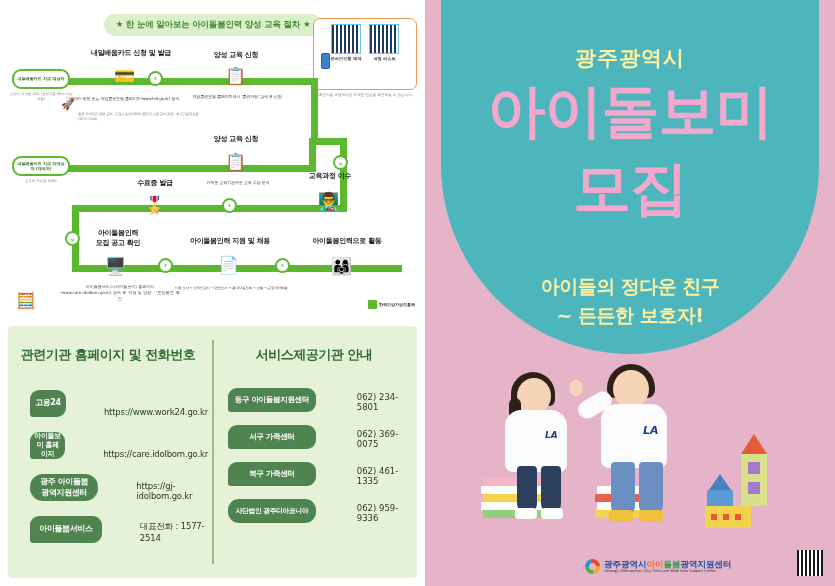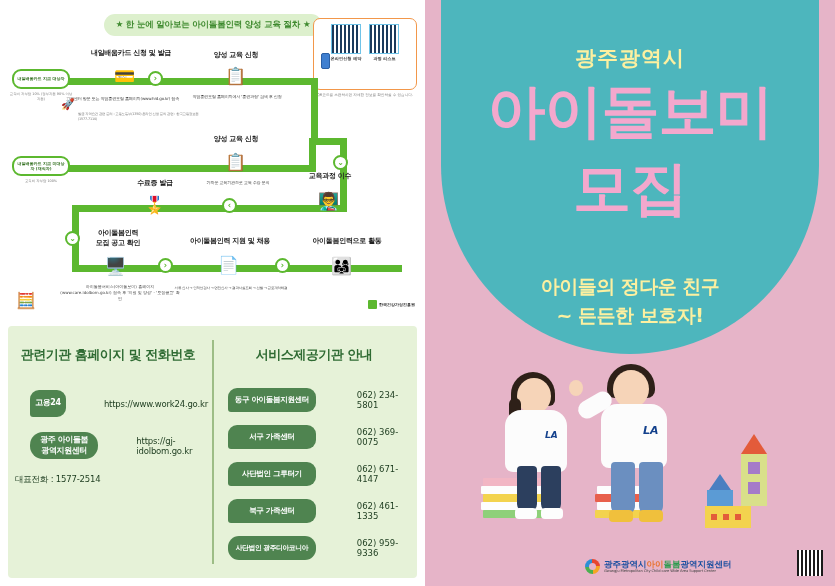--- a/index.html
+++ b/index.html
@@ -94,21 +94,21 @@
     position:absolute; left:204px; top:14px; width:1.5px; height:224px; background:#9dbd86;
   }
   .info-col { position:absolute; top:0; width:200px; height:100%; }
   .col-left { left:0; }
   .col-right { left:206px; }
   .col-head {
     text-align:center; margin-top:20px; font-size:13px; font-weight:bold;
     color:#2f6b33; letter-spacing:-.5px;
   }
   .rows { margin-top:26px; }
-  .row { display:flex; align-items:center; margin-bottom:15px;gap:31px; }
+  .row { display:flex; align-items:flex-end; margin-bottom:15px;gap:31px; }
   .tag {
     background:#4f8450; color:#fff; border-radius:9px 9px 9px 3px;
     font-size:8px; font-weight:bold; text-align:center;
     display:flex; align-items:center; justify-content:center;
     line-height:1.3; letter-spacing:-.4px; padding:3px 4px;
   }
   .left-col .tag { width:88px; height:27px; margin-left:22px; }
   .left-col .val { font-size:8.5px; color:#1c3b1e; margin-left:7px; letter-spacing:-.2px; }
   .right-col .tag { width:96px; height:24px; margin-left:14px; font-size:7.6px; }
   .right-col .val { font-size:8.5px; color:#1c3b1e; margin-left:10px; }
@@ -283,44 +283,45 @@
       <div class="info-divider"></div>
 
       <div class="info-col col-left left-col">
         <div class="col-head">관련기관 홈페이지 및 전화번호</div>
         <div class="rows">
           <div class="row">
             <div class="tag">고용24</div>
             <div class="val">https://www.work24.go.kr</div>
           </div>
           <div class="row">
+            <div class="tag" style="font-size:7px;">아이돌보미 홈페이지</div>
+            <div class="val">https://care.idolbom.go.kr</div>
+          </div>
+          <div class="row">
             <div class="tag" style="white-space:pre-line;border-radius:13px;">광주 아이돌봄
 광역지원센터</div>
             <div class="val">https://gj-idolbom.go.kr</div>
           </div>
           <div class="row">
+            <div class="tag">아이돌봄서비스</div>
             <div class="val">대표전화 : 1577-2514</div>
           </div>
         </div>
       </div>
 
       <div class="info-col col-right right-col">
         <div class="col-head">서비스제공기관 안내</div>
         <div class="rows" style="margin-top:24px;">
           <div class="row" style="margin-bottom:13px;">
             <div class="tag">동구 아이돌봄지원센터</div>
             <div class="val">062) 234-5801</div>
           </div>
           <div class="row" style="margin-bottom:13px;">
             <div class="tag">서구 가족센터</div>
             <div class="val">062) 369-0075</div>
-          </div>
-          <div class="row" style="margin-bottom:13px;">
-            <div class="tag">사단법인 그루터기</div>
-            <div class="val">062) 671-4147</div>
           </div>
           <div class="row" style="margin-bottom:13px;">
             <div class="tag">북구 가족센터</div>
             <div class="val">062) 461-1335</div>
           </div>
           <div class="row">
             <div class="tag" style="font-size:6.8px;border-radius:11px;">사단법인 광주디아코니아</div>
             <div class="val">062) 959-9336</div>
           </div>
         </div>

